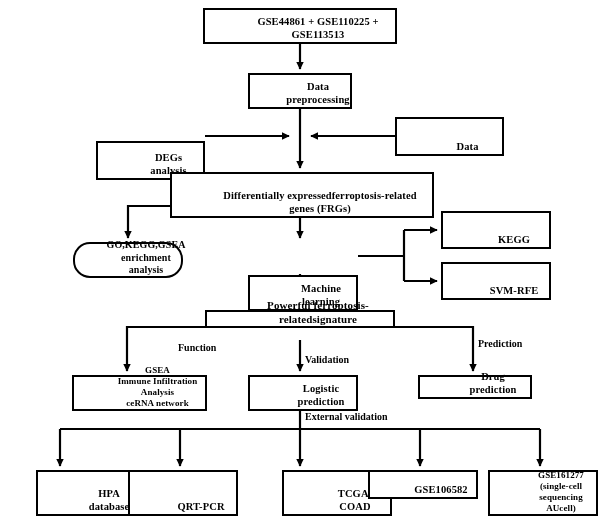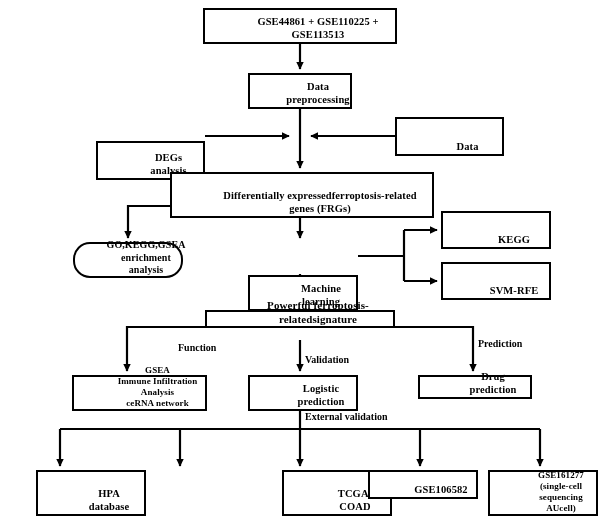--- a/index.html
+++ b/index.html
@@ -155,20 +155,23 @@
   </div>
   <div class="node" style="left:418px; top:375px; width:114px; height:24px; font-size:10.5px;">
     <span class="txt">Drug prediction</span>
   </div>
 
   <div class="edge-label" style="left:305px; top:412px; font-size:10px;">External validation</div>
 
   <div class="node" style="left:24px; top:470px; width:110px; height:46px; font-size:10.5px;margin-left:12px;">
     <span class="txt">HPA database</span>
   </div>
+  <div class="node" style="left:128px; top:470px; width:110px; height:46px; font-size:10.5px;">
+    <span class="txt">QRT-PCR</span>
+  </div>
   <div class="node" style="left:248px; top:470px; width:110px; height:46px; font-size:10.5px;margin-left:34px;">
     <span class="txt">TCGA-COAD</span>
   </div>
   <div class="node" style="left:368px; top:470px; width:110px; height:29px; font-size:10.5px;">
     <span class="txt">GSE106582</span>
   </div>
   <div class="node" style="left:488px; top:470px; width:110px; height:46px; font-size:9px;">
     <span class="txt">GSE161277
 (single-cell sequencing
 AUcell)</span>

